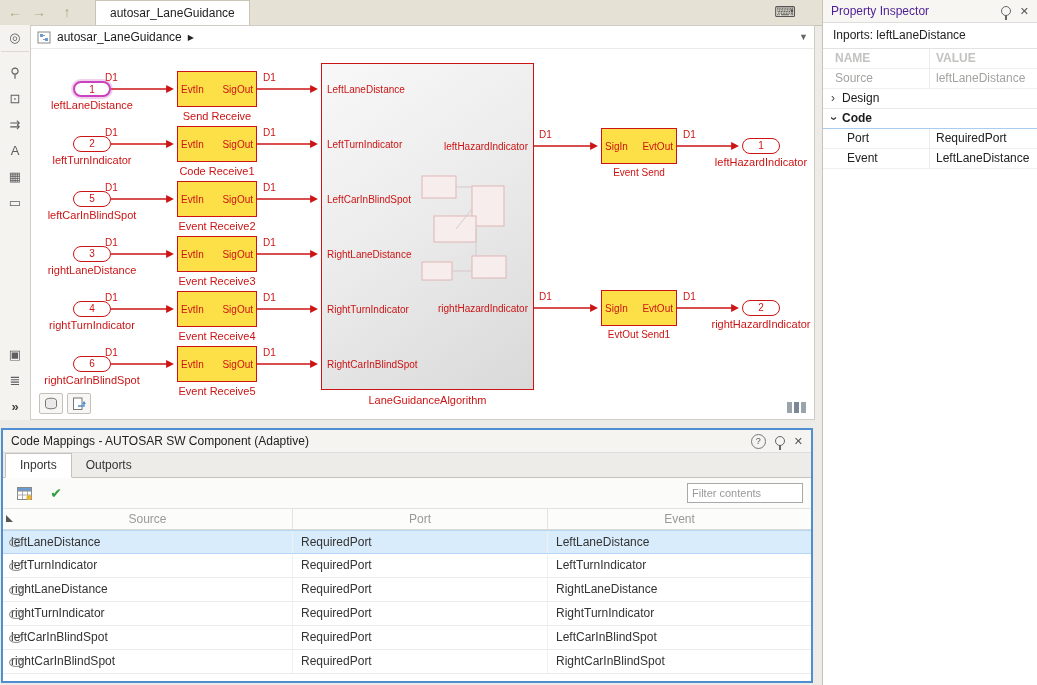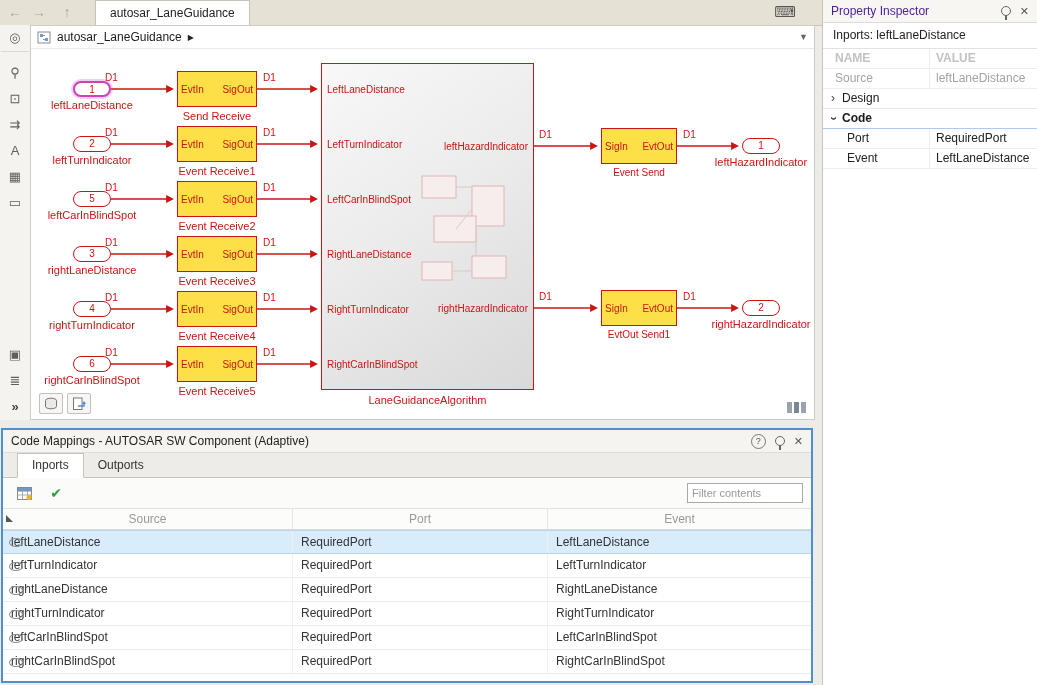--- a/index.html
+++ b/index.html
@@ -70,21 +70,21 @@
   
   .mappings{position:absolute;left:1px;top:428px;width:812px;height:255px;box-sizing:border-box;
             border:2px solid #4f8fd1;background:#fff;display:flex;flex-direction:column;}
   .m-header{height:22px;background:#f5f4f1;border-bottom:1px solid #ddd;display:flex;align-items:center;padding:0 8px;gap:8px;}
   .m-title{color:#222;}
   .m-hicons{margin-left:auto;display:flex;align-items:center;gap:9px;color:#666;}
   .help-icon{width:13px;height:13px;border:1px solid #777;border-radius:50%;font-size:9px;line-height:13px;text-align:center;color:#555;}
   .pin-icon{width:8px;height:8px;border:1.6px solid #666;border-radius:50%;position:relative;display:inline-block;}
   .pin-icon::after{content:"";position:absolute;left:3px;top:8px;width:2px;height:5px;background:#666;}
   .close-icon{font-size:11px;color:#555;}
-  .m-tabs{height:24px;background:#edece8;border-bottom:1px solid #c6c3bc;display:flex;align-items:flex-end;padding-left:14px;}
+  .m-tabs{height:24px;background:#edece8;border-bottom:1px solid #c6c3bc;display:flex;align-items:flex-end;padding-left:2px;}
   .m-tab{height:23px;line-height:23px;padding:0 14px;color:#333;}
   .m-tab.active{background:#fff;border:1px solid #c6c3bc;border-bottom:1px solid #fff;margin-bottom:-1px;}
   .m-toolbar{height:30px;display:flex;align-items:center;gap:6px;padding:0 8px;background:#fbfbfa;border-bottom:1px solid #e3e3e0;}
   .tool-btn{width:24px;height:22px;border:1px solid transparent;display:flex;align-items:center;justify-content:center;}
   .check-glyph{color:#2e9e3e;font-size:14px;}
   .filter-input{margin-left:auto;width:106px;height:16px;border:1px solid #a9a9a9;font-size:11px;padding:1px 4px;
                 font-family:"Liberation Sans",sans-serif;color:#333;}
   .filter-input::placeholder{color:#999;}
   .m-table{flex:1;overflow:hidden;position:relative;}
   .thead{display:grid;grid-template-columns:290px 255px 1fr;height:20px;align-items:center;background:#fcfcfb;
@@ -196,21 +196,21 @@
         <div class="sig d1b">D1</div>
       </div>
       <div class="drow" style="top:118px">
         <div class="inport"><span>2</span></div>
         <div class="port-label">leftTurnIndicator</div>
         <div class="sig d1a">D1</div>
         <div class="rblock">
           <span>EvtIn</span>
           <span>SigOut</span>
         </div>
-        <div class="rblock-label">Event Receive1</div>
+        <div class="rblock-label">Code Receive1</div>
         <div class="sig d1b">D1</div>
       </div>
       <div class="drow" style="top:173px">
         <div class="inport"><span>5</span></div>
         <div class="port-label">leftCarInBlindSpot</div>
         <div class="sig d1a">D1</div>
         <div class="rblock">
           <span>EvtIn</span>
           <span>SigOut</span>
         </div>

